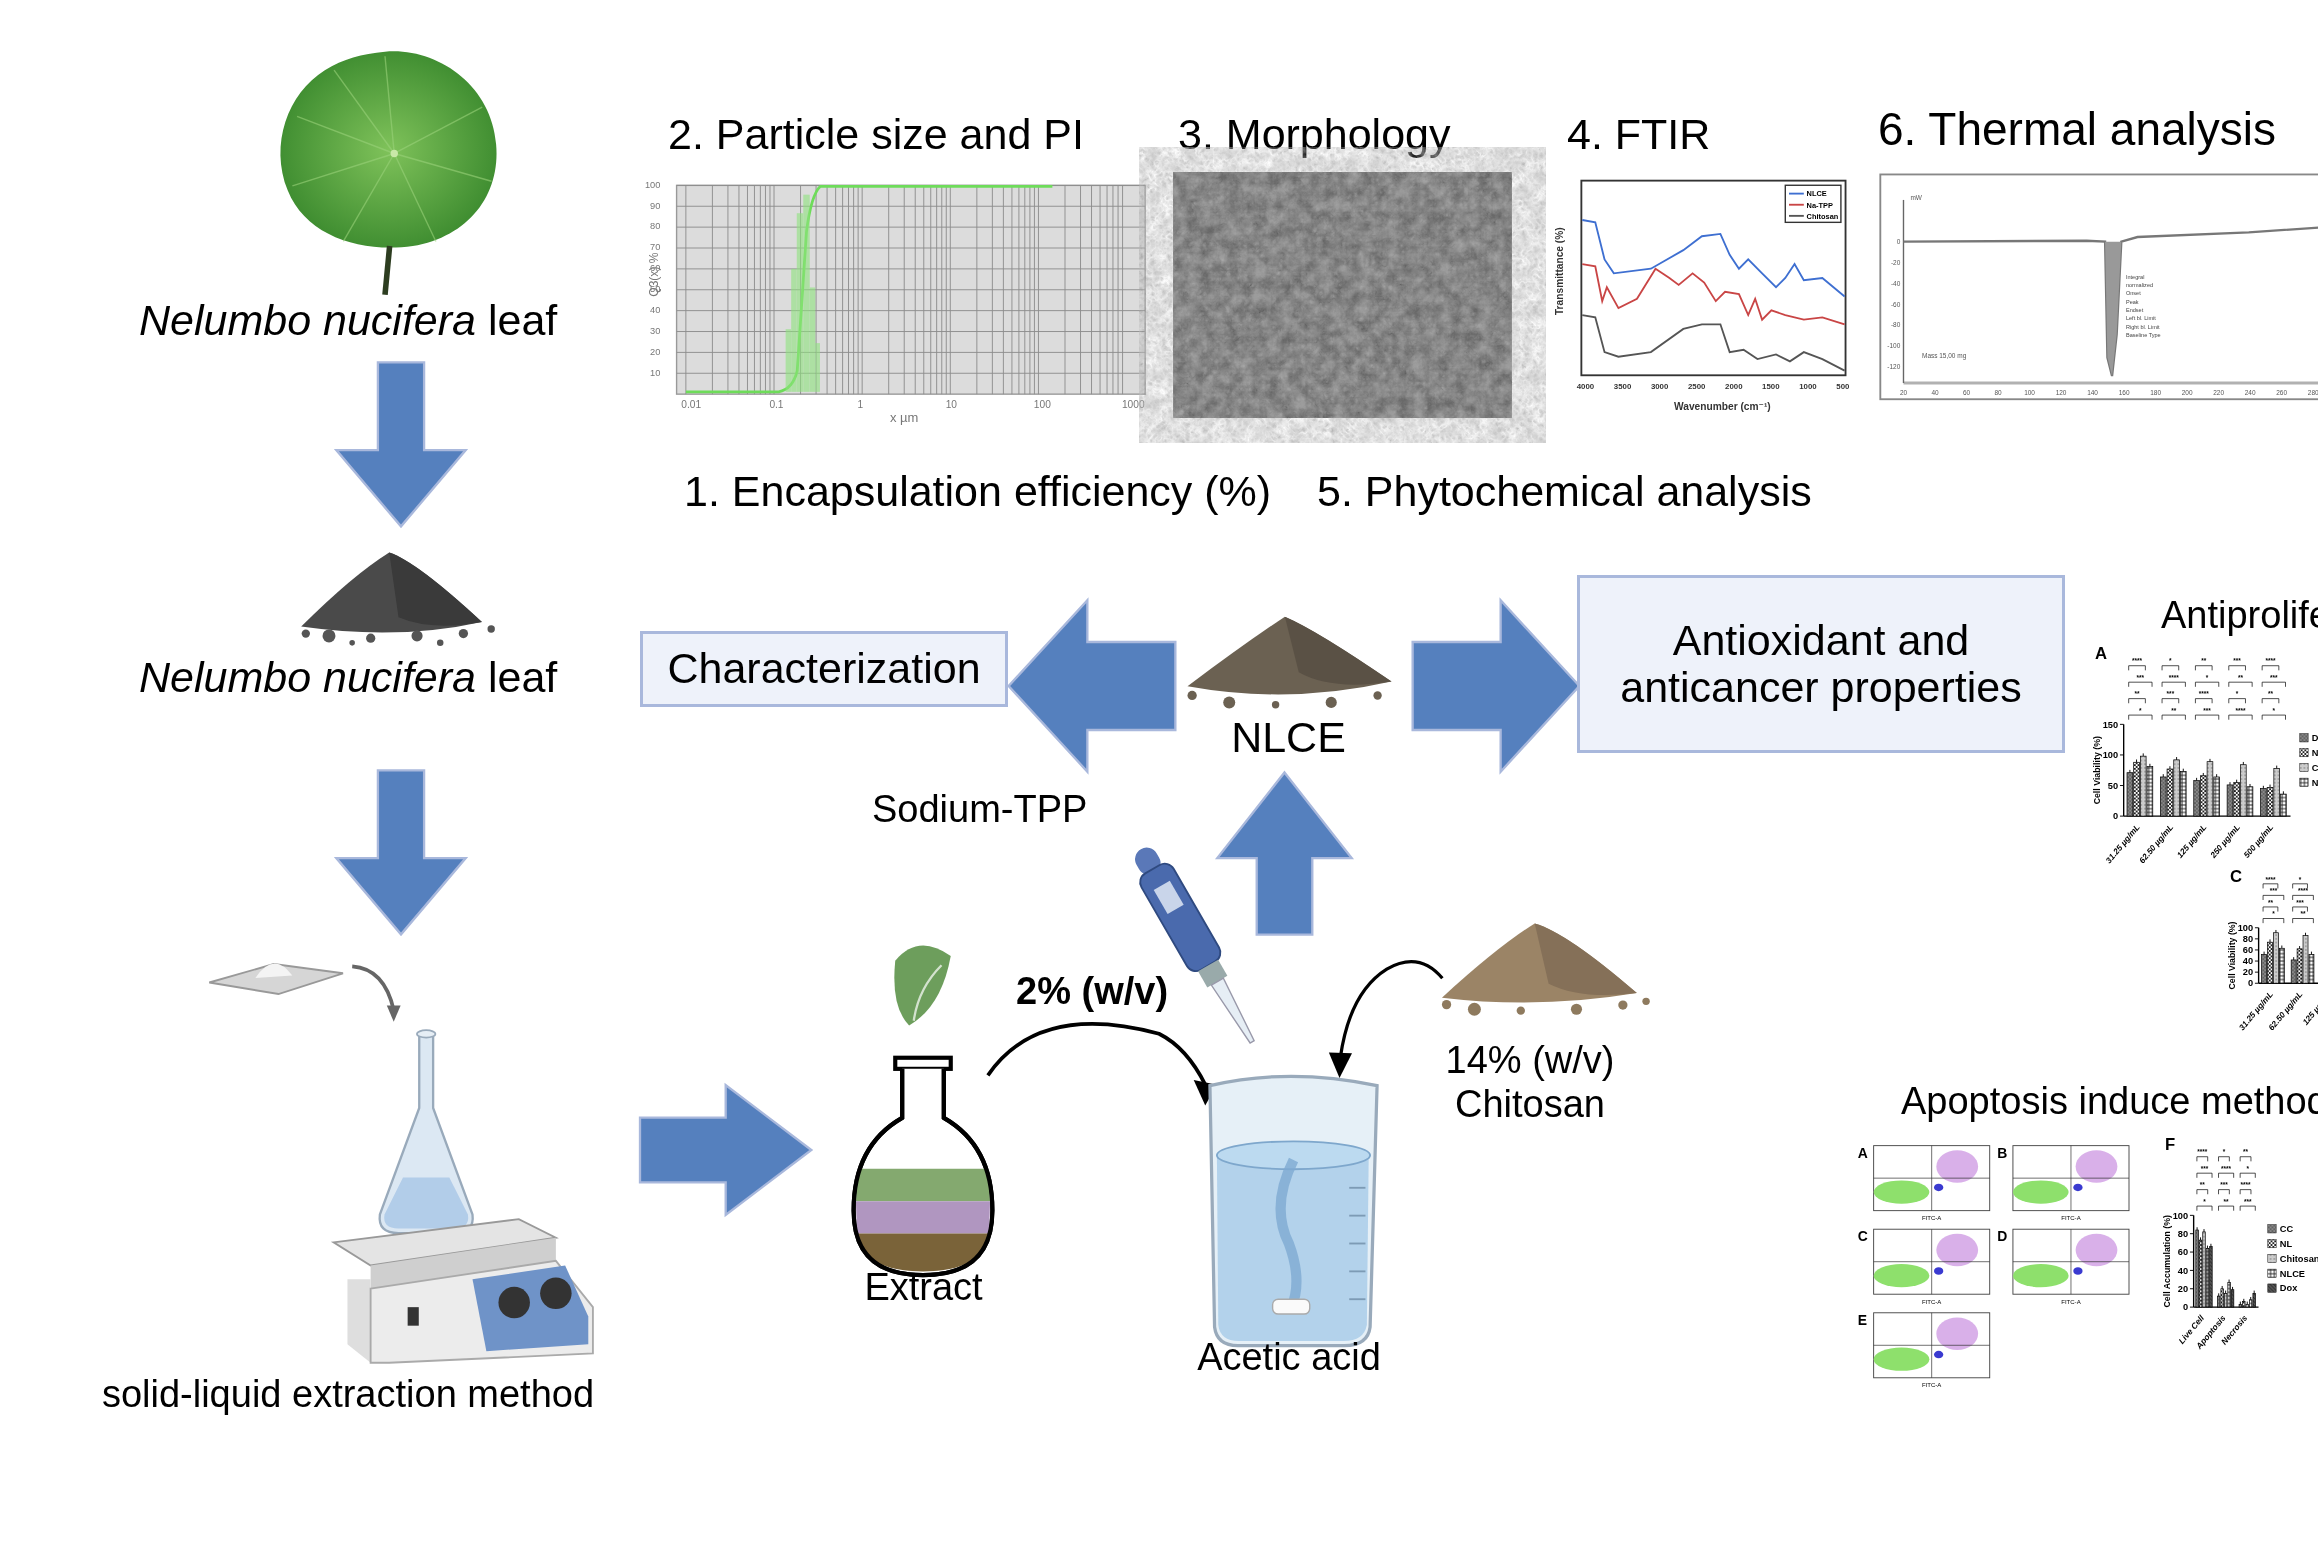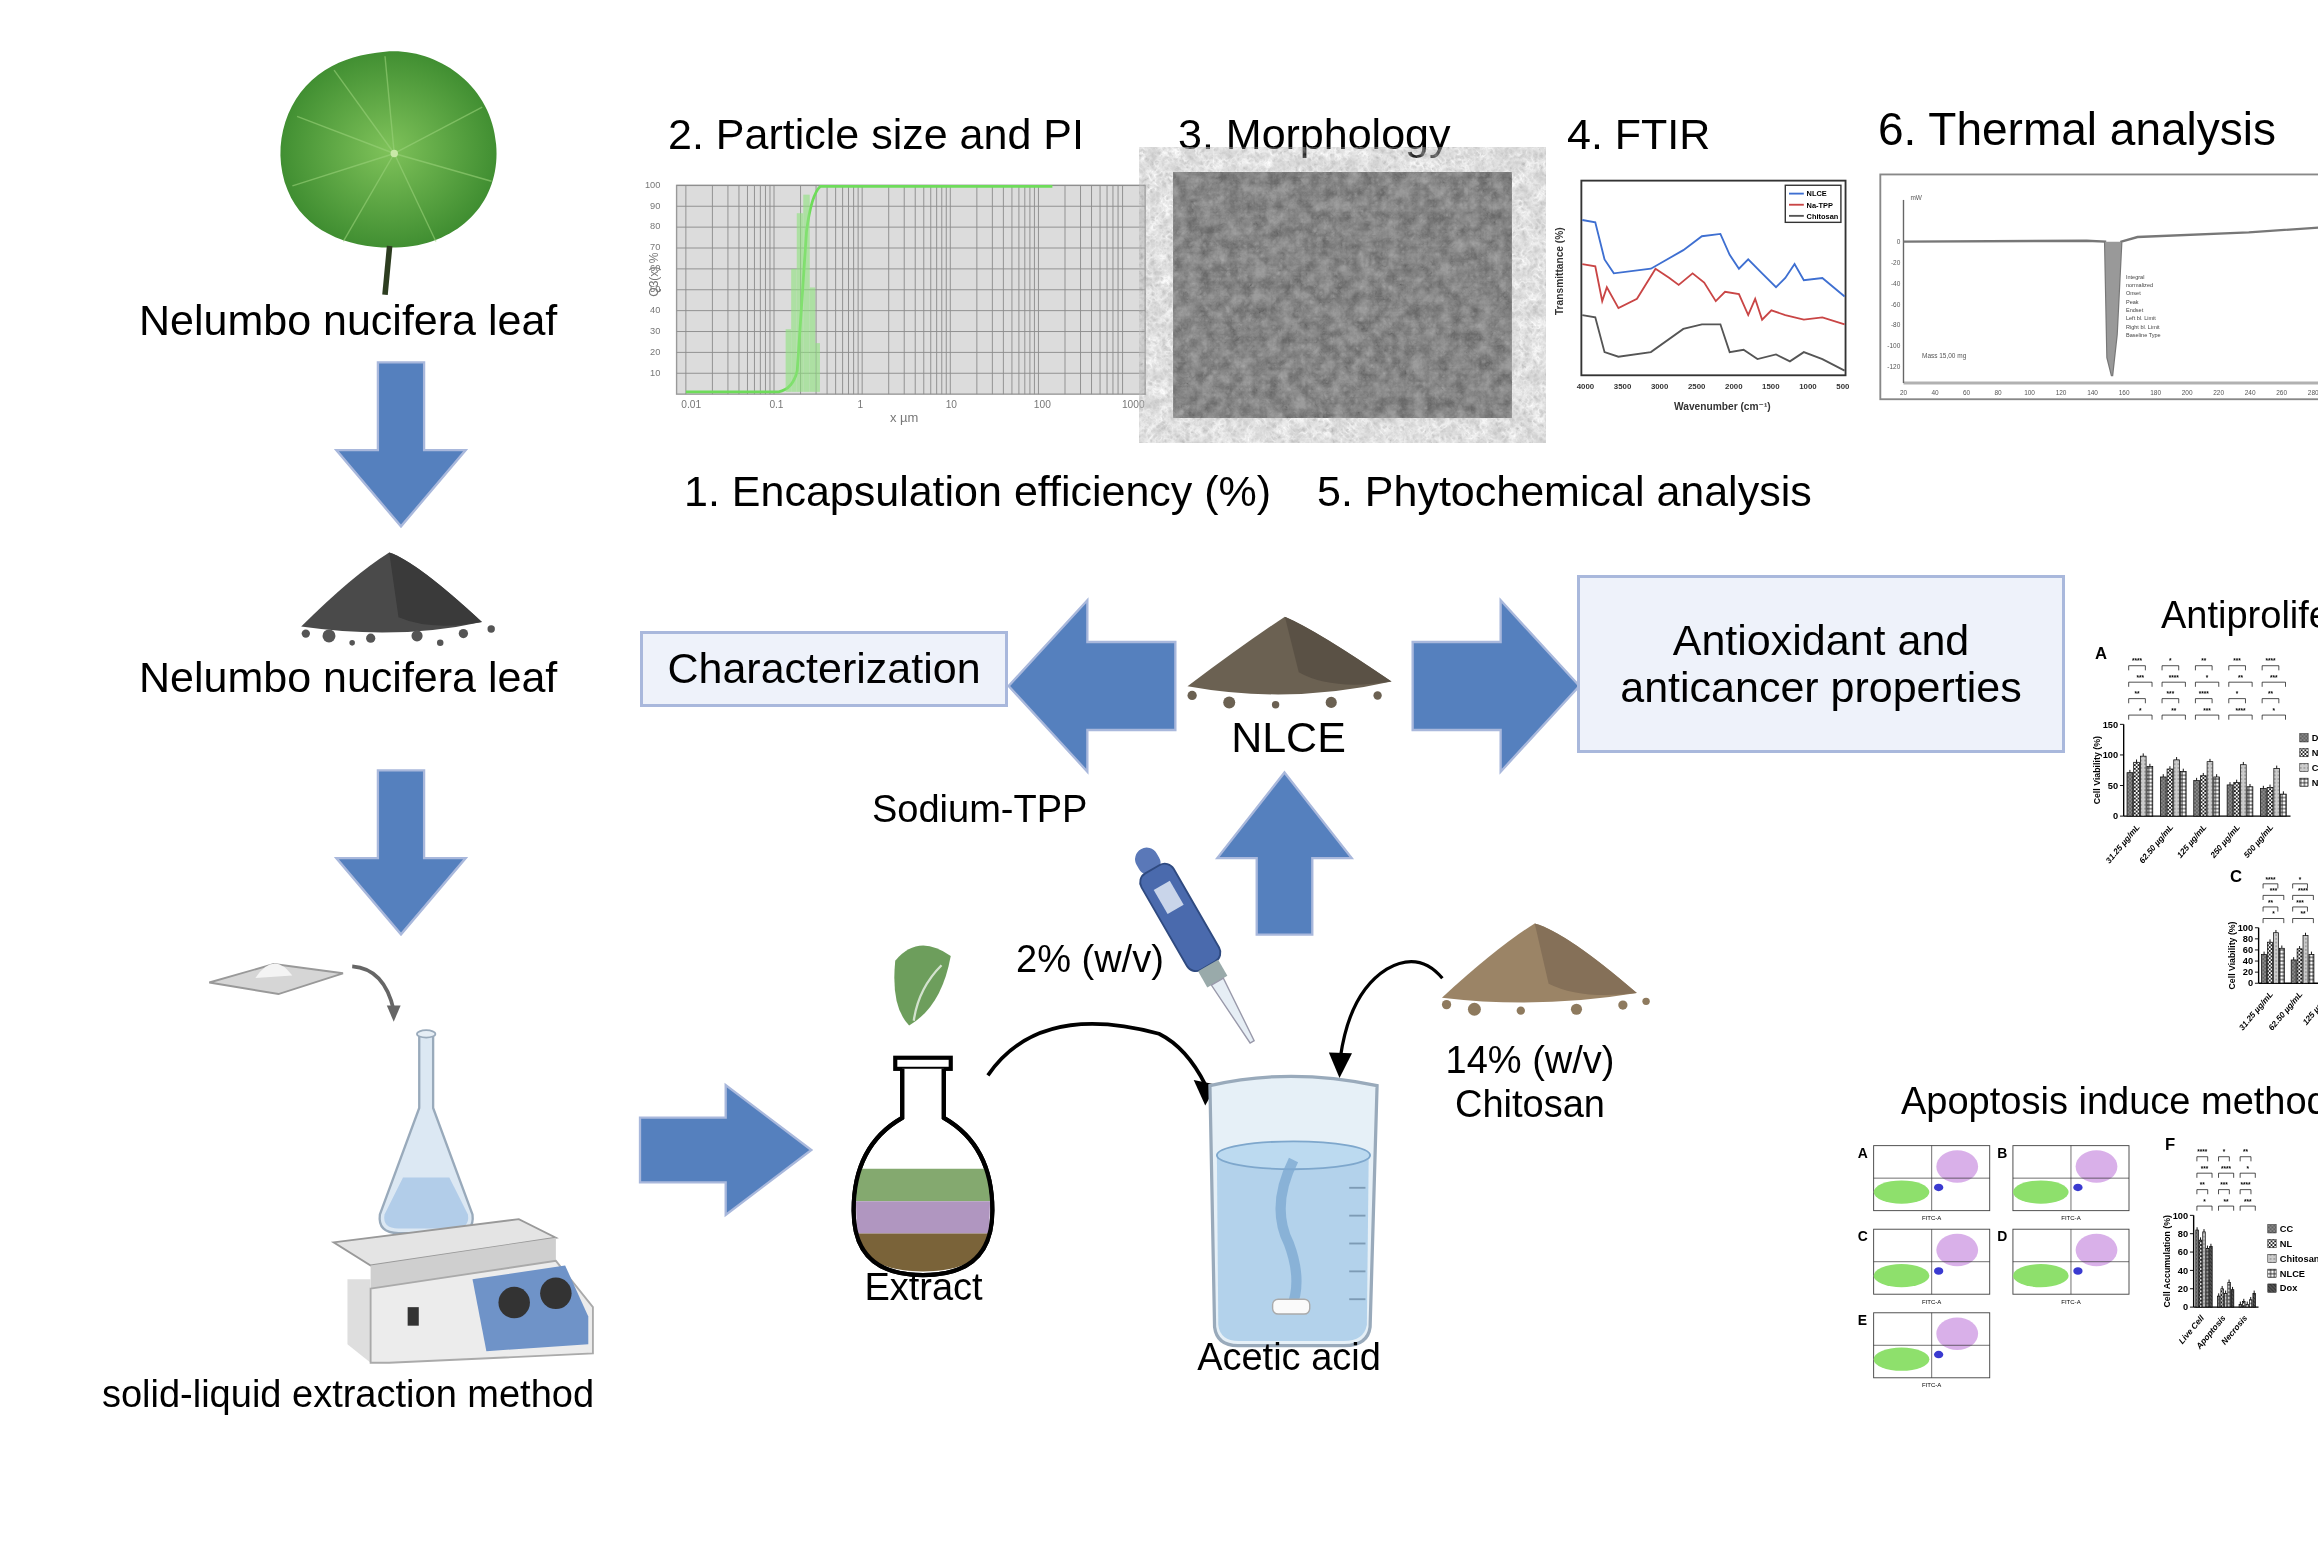--- a/index.html
+++ b/index.html
@@ -1,21 +1,21 @@
 <!DOCTYPE html>
 <html style="font-size:7.4px"><head>
 <meta charset="utf-8">
 <style>
   html,body{margin:0;padding:0;background:#fff;}
   body{width:3333px;height:1565px;position:relative;overflow:hidden;font-family:"Liberation Sans","DejaVu Sans",sans-serif;color:#000;}
   .abs{position:absolute;}
   .t-lg{font-size:43px;line-height:1.1;white-space:nowrap;}
   .t-md{font-size:38px;line-height:1.15;white-space:nowrap;}
   .center{text-align:center;}
-  .italic{}
+  .italic{font-style:italic;}
   .box{background:#eef2fa;border:3.7px solid #a9b8dc;display:flex;align-items:center;justify-content:center;text-align:center;}
   svg{position:absolute;overflow:visible;}
   .chart-svg text{font-family:"Liberation Sans","DejaVu Sans",sans-serif;}
 </style>
 </head>
 <body>
 
 <svg style="left:260px;top:42px" width="250" height="260" viewBox="0 0 540 560">
   <defs>
     <radialGradient id="leafG" cx="50%" cy="50%" r="55%">
@@ -101,21 +101,21 @@
   <path d="M140 150 Q150 80 200 30" stroke="#fff" stroke-width="5" fill="none" opacity=".7"></path>
   <rect x="100" y="230" width="120" height="24" fill="#fff" stroke="#000" stroke-width="9"></rect>
   <path d="M115 254 L115 360 Q10 420 10 560 Q10 700 160 700 Q310 700 310 560 Q310 420 205 360 L205 254" fill="#fff" stroke="#000" stroke-width="9"></path>
   <path d="M20 470 L300 470 L305 540 L15 540Z" fill="#84a96f"></path>
   <path d="M15 540 L305 540 L303 610 L17 610Z" fill="#b096c0"></path>
   <path d="M17 610 L303 610 Q290 692 160 692 Q30 692 17 610Z" fill="#7a6339"></path>
   <path d="M115 254 L115 360 Q10 420 10 560 Q10 700 160 700 Q310 700 310 560 Q310 420 205 360 L205 254" fill="none" stroke="#000" stroke-width="9"></path>
 </svg>
 
 <div class="abs t-md center" style="left:812px;top:1266px;width:223px;">Extract</div>
-<div class="abs t-md" style="left:1016px;top:938px;">2% (w/v)</div>
+<div class="abs t-md" style="left:1016px;top:970px;font-weight:bold;">2% (w/v)</div>
 
 <svg style="left:983px;top:1006px" width="241" height="111" viewBox="0 0 520 240">
   <path d="M10 150 Q120 -10 380 60 Q440 90 480 170" fill="none" stroke="#000" stroke-width="8"></path>
   <polygon points="455,160 505,170 480,215" fill="#000"></polygon>
 </svg>
 
 <svg style="left:1085px;top:825px" width="223" height="241" viewBox="0 0 480 520">
   <g transform="rotate(-30 240 260)">
     <rect x="215" y="20" width="50" height="60" rx="25" fill="#5a78b8"></rect>
     <rect x="200" y="70" width="80" height="240" rx="22" fill="#4a6aad" stroke="#2f4a80" stroke-width="4"></rect>

